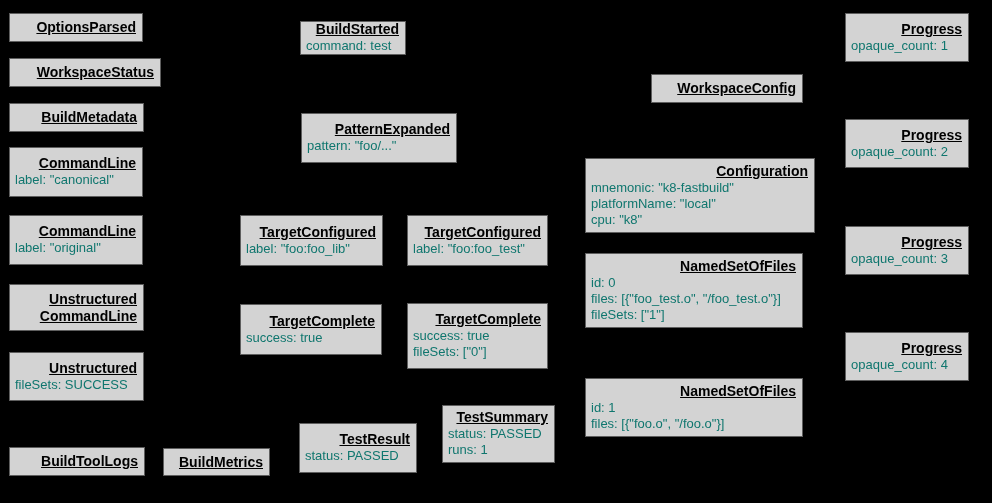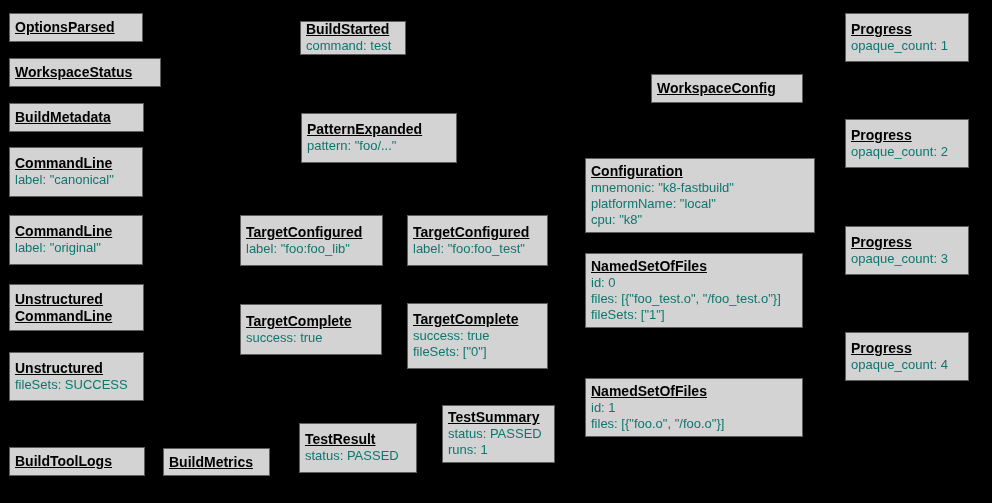--- a/index.html
+++ b/index.html
@@ -27,20 +27,21 @@
     overflow: hidden;
     color: #000000;
   }
   .node .t {
     font-size: 14px;
     font-weight: bold;
     text-decoration: underline;
     line-height: 1.2;
     white-space: nowrap;
     color: #000000;
+    text-align: right;
   }
   .node .l {
     font-size: 13px;
     line-height: 1.25;
     white-space: nowrap;
     color: #0f766e;
   }
 </style>
 </head>
 <body>

